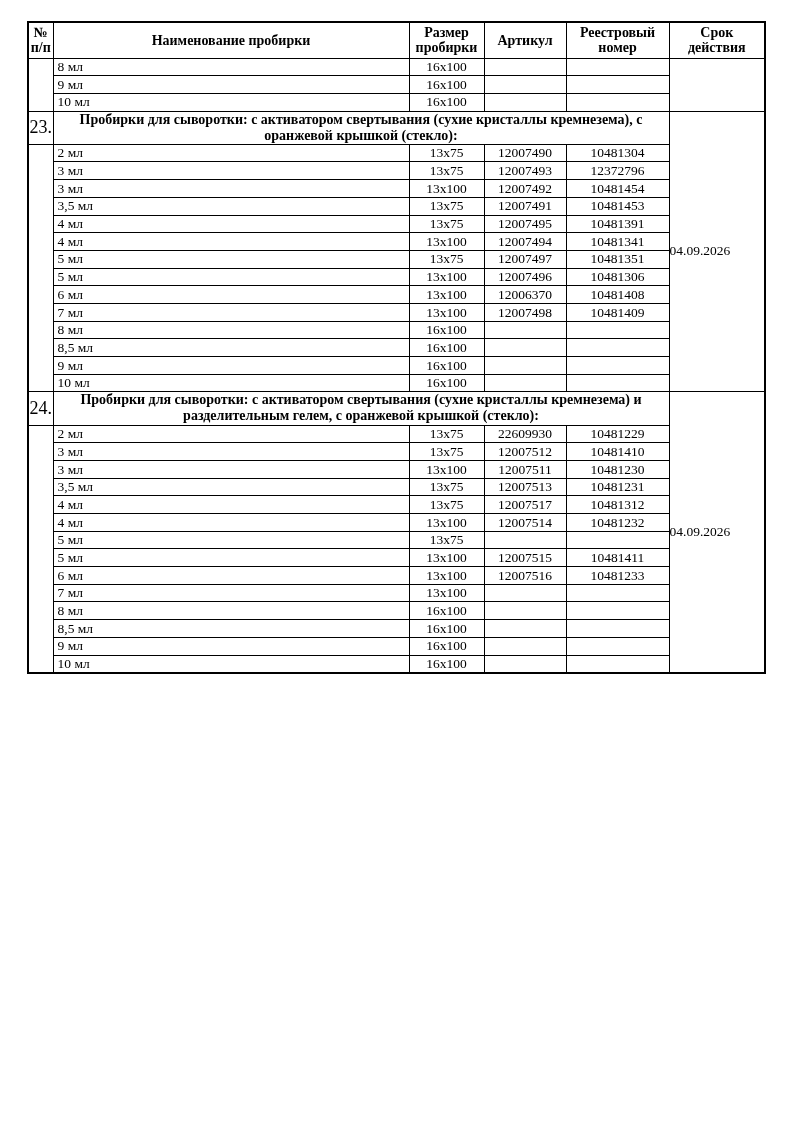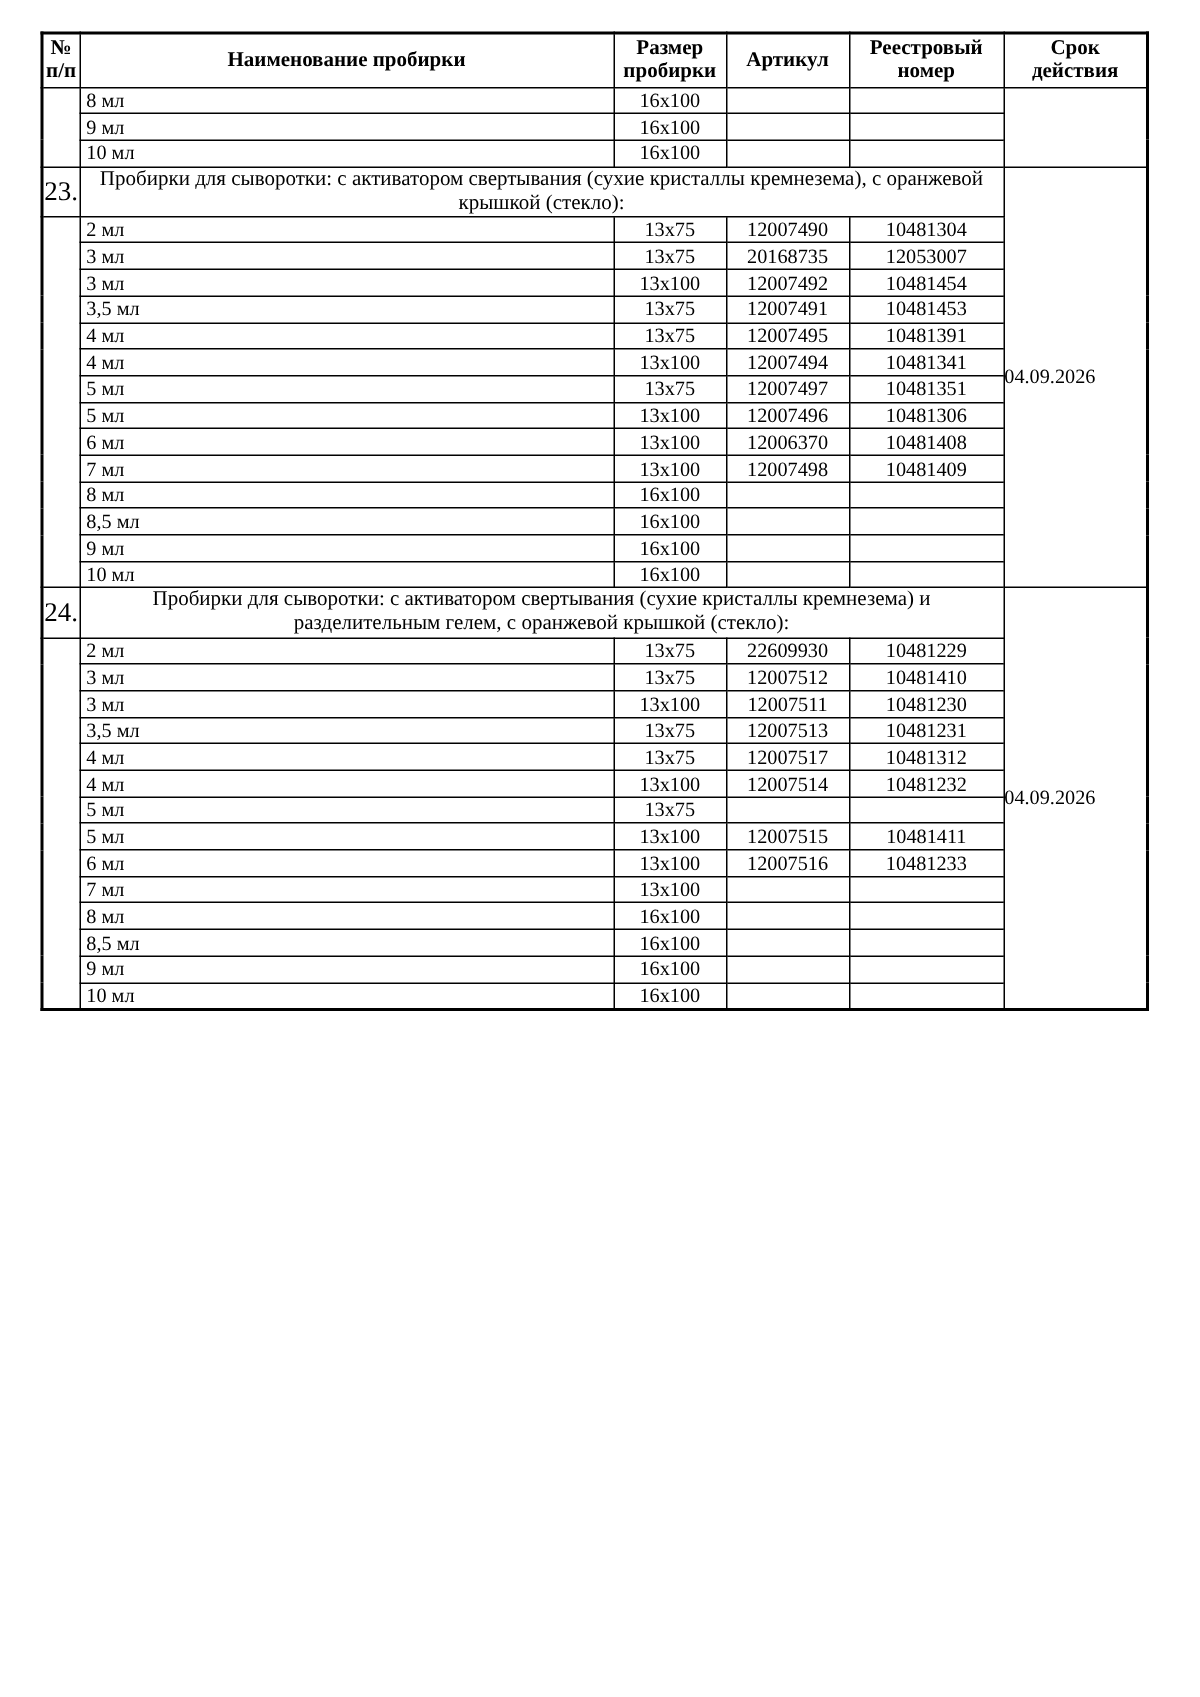--- a/index.html
+++ b/index.html
@@ -38,21 +38,21 @@
     font-size: 14px;
     line-height: 1.1;
     text-align: center;
     vertical-align: middle;
     white-space: pre-line;
   }
   tr.section-header-row {
     height: 33px;
   }
   td.section-title {
-    font-weight: normal;
+    font-weight: bold;
     font-size: 14px;
     line-height: 1.15;
     text-align: center;
     vertical-align: middle;
     padding: 0 6px;
   }
   td.num-col {
     font-size: 18px;
     text-align: center;
     vertical-align: middle;
@@ -133,22 +133,22 @@
       <tr class="data-row">
         <td class="num-col" rowspan="14"></td>
         <td class="name-cell">2 мл</td>
         <td class="center-cell">13x75</td>
         <td class="center-cell">12007490</td>
         <td class="center-cell">10481304</td>
       </tr>
       <tr class="data-row">
         <td class="name-cell">3 мл</td>
         <td class="center-cell">13x75</td>
-        <td class="center-cell">20168735</td>
-        <td class="center-cell">12053007</td>
+        <td class="center-cell">12007493</td>
+        <td class="center-cell">12372796</td>
       </tr>
       <tr class="data-row">
         <td class="name-cell">3 мл</td>
         <td class="center-cell">13x100</td>
         <td class="center-cell">12007492</td>
         <td class="center-cell">10481454</td>
       </tr>
       <tr class="data-row">
         <td class="name-cell">3,5 мл</td>
         <td class="center-cell">13x75</td>

